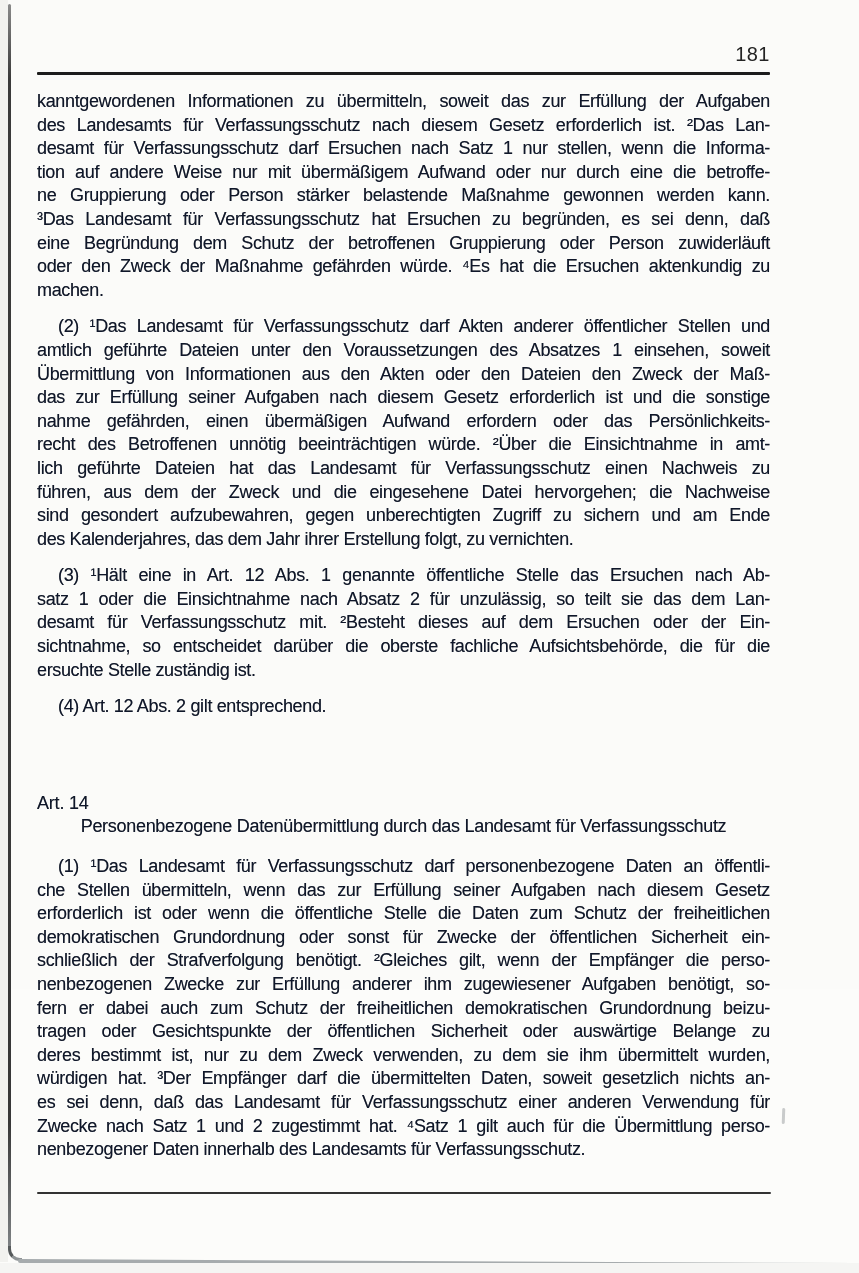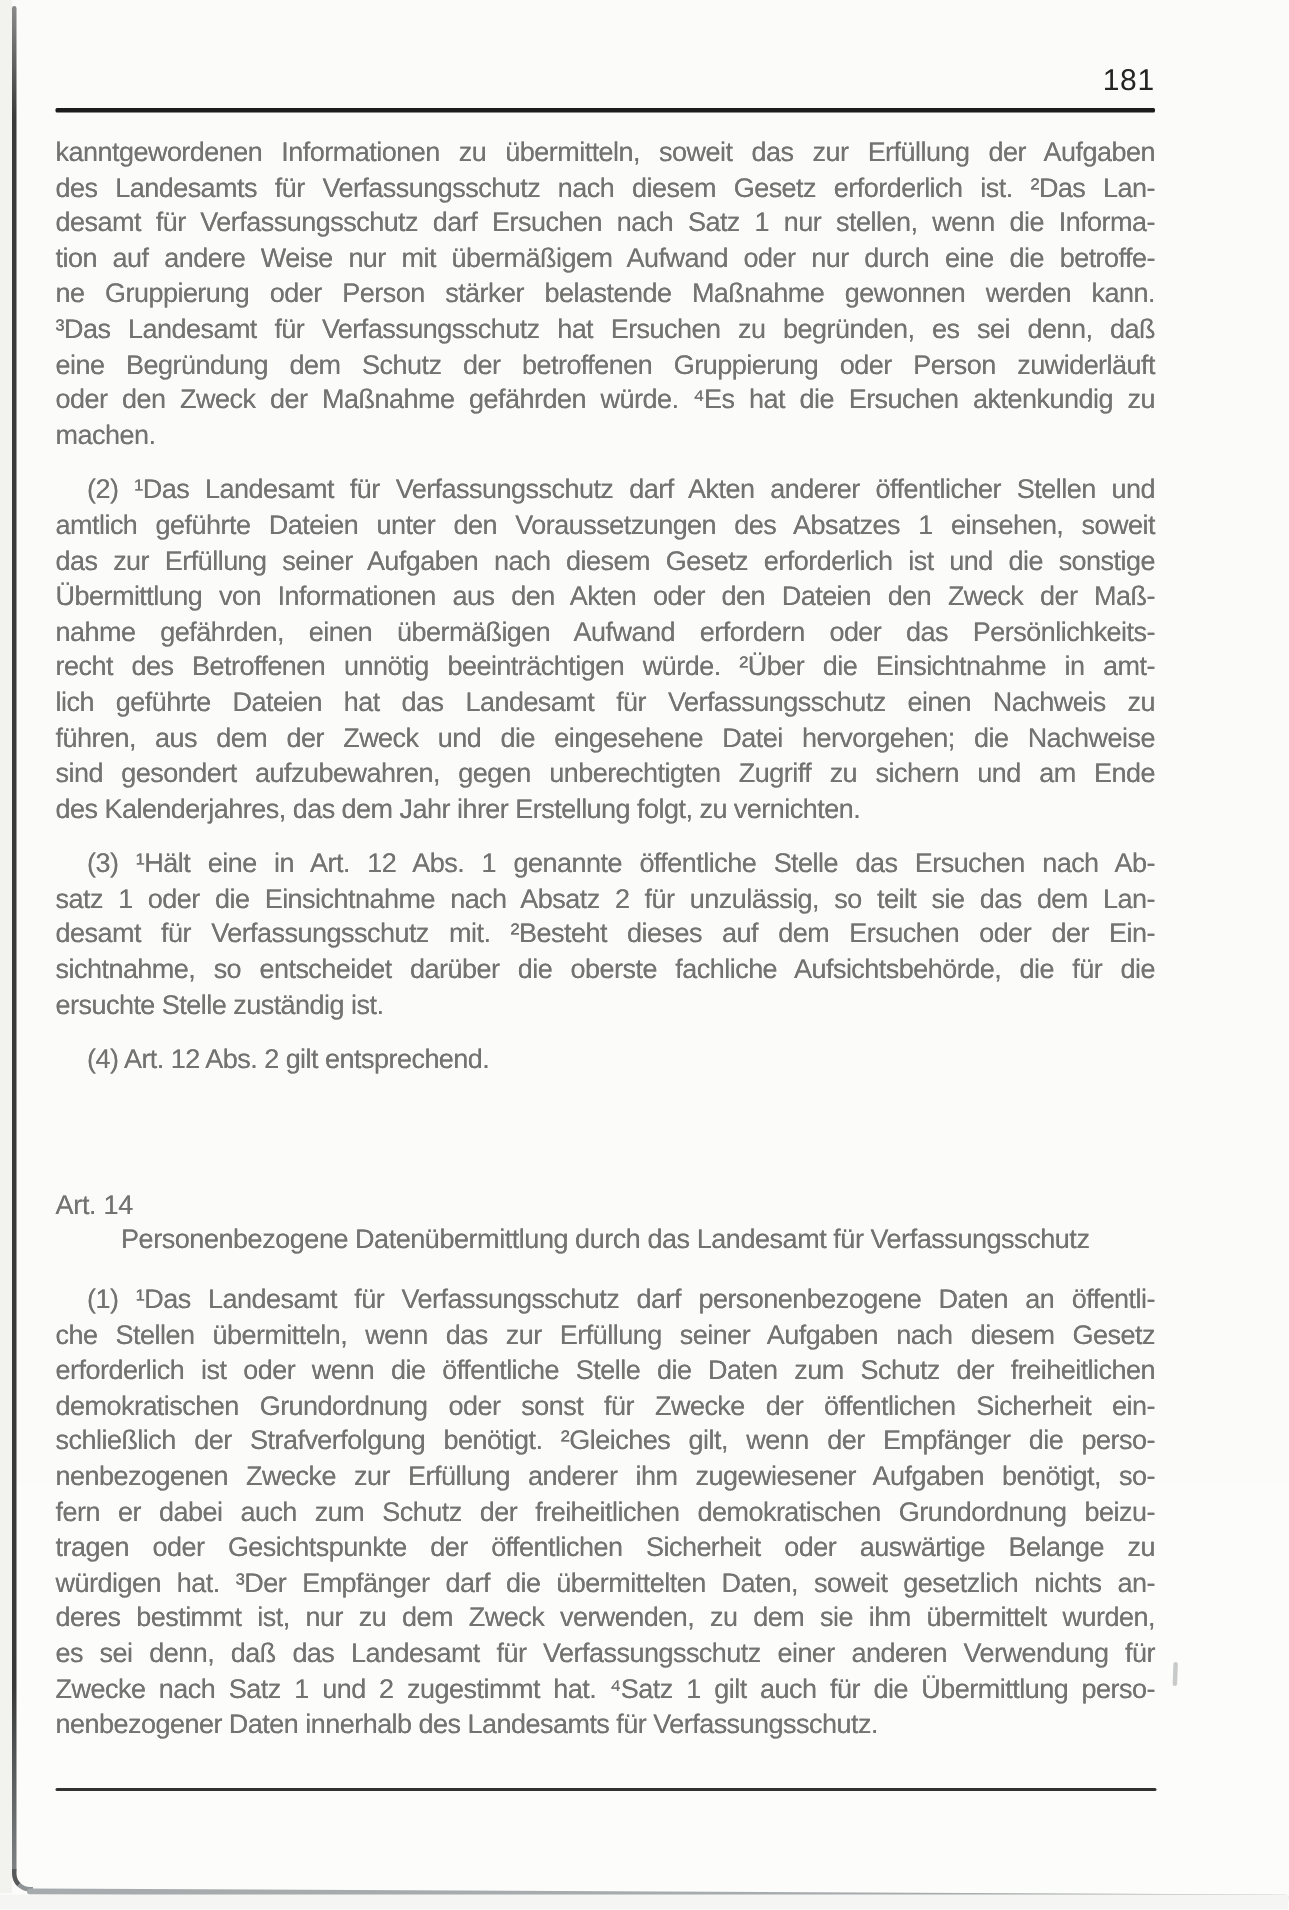--- a/index.html
+++ b/index.html
@@ -74,21 +74,21 @@
     background: #323232;
     border-radius: 1px;
   }
   .body-text {
     position: absolute;
     top: 90px; left: 37px;
     width: 733px;
     font-size: 18px;
     letter-spacing: -0.35px;
     line-height: 23.6px;
-    color: #737373;
+    color: #0f172a;
     text-shadow: 0 0 0.4px rgba(20,20,20,0.5);
   }
   .para { margin-top: 13px; }
   .body-text > :first-child { margin-top: 0; }
   .line {
     text-align: justify;
     text-align-last: justify;
     white-space: normal;
     height: 23.6px;
     overflow: visible;
@@ -135,22 +135,22 @@
         <div class="line">tion auf andere Weise nur mit übermäßigem Aufwand oder nur durch eine die betroffe-</div>
         <div class="line">ne Gruppierung oder Person stärker belastende Maßnahme gewonnen werden kann.</div>
         <div class="line">³Das Landesamt für Verfassungsschutz hat Ersuchen zu begründen, es sei denn, daß</div>
         <div class="line">eine Begründung dem Schutz der betroffenen Gruppierung oder Person zuwiderläuft</div>
         <div class="line">oder den Zweck der Maßnahme gefährden würde. ⁴Es hat die Ersuchen aktenkundig zu</div>
         <div class="line last">machen.</div>
       </div>
       <div class="para">
         <div class="line indent">(2) ¹Das Landesamt für Verfassungsschutz darf Akten anderer öffentlicher Stellen und</div>
         <div class="line">amtlich geführte Dateien unter den Voraussetzungen des Absatzes 1 einsehen, soweit</div>
+        <div class="line">Übermittlung von Informationen aus den Akten oder den Dateien den Zweck der Maß-</div>
         <div class="line">das zur Erfüllung seiner Aufgaben nach diesem Gesetz erforderlich ist und die sonstige</div>
-        <div class="line">Übermittlung von Informationen aus den Akten oder den Dateien den Zweck der Maß-</div>
         <div class="line">nahme gefährden, einen übermäßigen Aufwand erfordern oder das Persönlichkeits-</div>
         <div class="line">recht des Betroffenen unnötig beeinträchtigen würde. ²Über die Einsichtnahme in amt-</div>
         <div class="line">lich geführte Dateien hat das Landesamt für Verfassungsschutz einen Nachweis zu</div>
         <div class="line">führen, aus dem der Zweck und die eingesehene Datei hervorgehen; die Nachweise</div>
         <div class="line">sind gesondert aufzubewahren, gegen unberechtigten Zugriff zu sichern und am Ende</div>
         <div class="line last">des Kalenderjahres, das dem Jahr ihrer Erstellung folgt, zu vernichten.</div>
       </div>
       <div class="para">
         <div class="line indent">(3) ¹Hält eine in Art. 12 Abs. 1 genannte öffentliche Stelle das Ersuchen nach Ab-</div>
         <div class="line">satz 1 oder die Einsichtnahme nach Absatz 2 für unzulässig, so teilt sie das dem Lan-</div>
@@ -165,22 +165,22 @@
       <div class="subheading">Personenbezogene Datenübermittlung durch das Landesamt für Verfassungsschutz</div>
       <div class="para">
         <div class="line indent">(1) ¹Das Landesamt für Verfassungsschutz darf personenbezogene Daten an öffentli-</div>
         <div class="line">che Stellen übermitteln, wenn das zur Erfüllung seiner Aufgaben nach diesem Gesetz</div>
         <div class="line">erforderlich ist oder wenn die öffentliche Stelle die Daten zum Schutz der freiheitlichen</div>
         <div class="line">demokratischen Grundordnung oder sonst für Zwecke der öffentlichen Sicherheit ein-</div>
         <div class="line">schließlich der Strafverfolgung benötigt. ²Gleiches gilt, wenn der Empfänger die perso-</div>
         <div class="line">nenbezogenen Zwecke zur Erfüllung anderer ihm zugewiesener Aufgaben benötigt, so-</div>
         <div class="line">fern er dabei auch zum Schutz der freiheitlichen demokratischen Grundordnung beizu-</div>
         <div class="line">tragen oder Gesichtspunkte der öffentlichen Sicherheit oder auswärtige Belange zu</div>
+        <div class="line">deres bestimmt ist, nur zu dem Zweck verwenden, zu dem sie ihm übermittelt wurden,</div>
         <div class="line">würdigen hat. ³Der Empfänger darf die übermittelten Daten, soweit gesetzlich nichts an-</div>
-        <div class="line">deres bestimmt ist, nur zu dem Zweck verwenden, zu dem sie ihm übermittelt wurden,</div>
         <div class="line">es sei denn, daß das Landesamt für Verfassungsschutz einer anderen Verwendung für</div>
         <div class="line">Zwecke nach Satz 1 und 2 zugestimmt hat. ⁴Satz 1 gilt auch für die Übermittlung perso-</div>
         <div class="line last">nenbezogener Daten innerhalb des Landesamts für Verfassungsschutz.</div>
       </div>
     </div>
 
   <div class="bottom-rule"></div>
   <div class="scan-artifact"></div>
   <div class="bottom-edge"></div>
   <div class="below-strip"></div>

